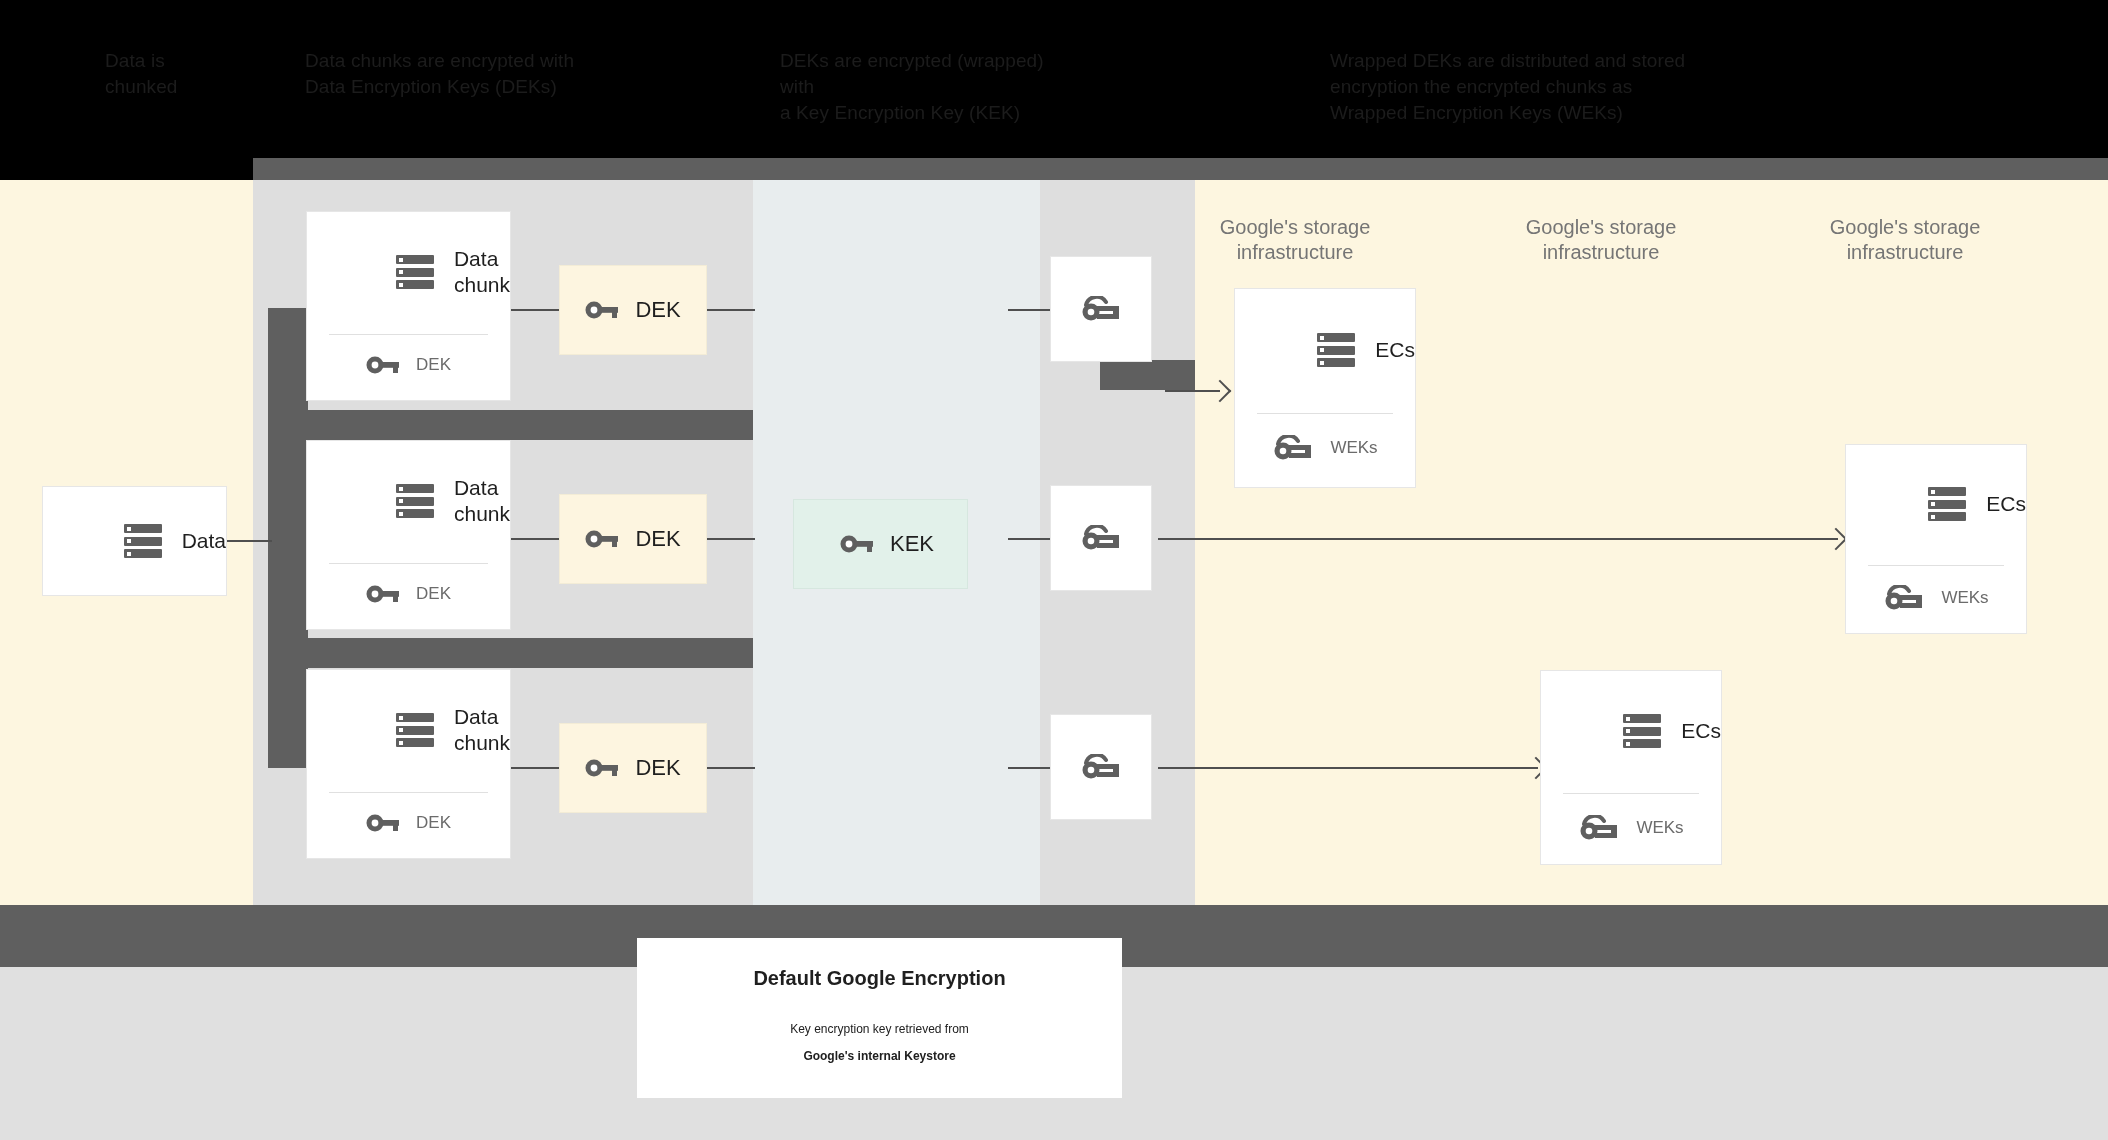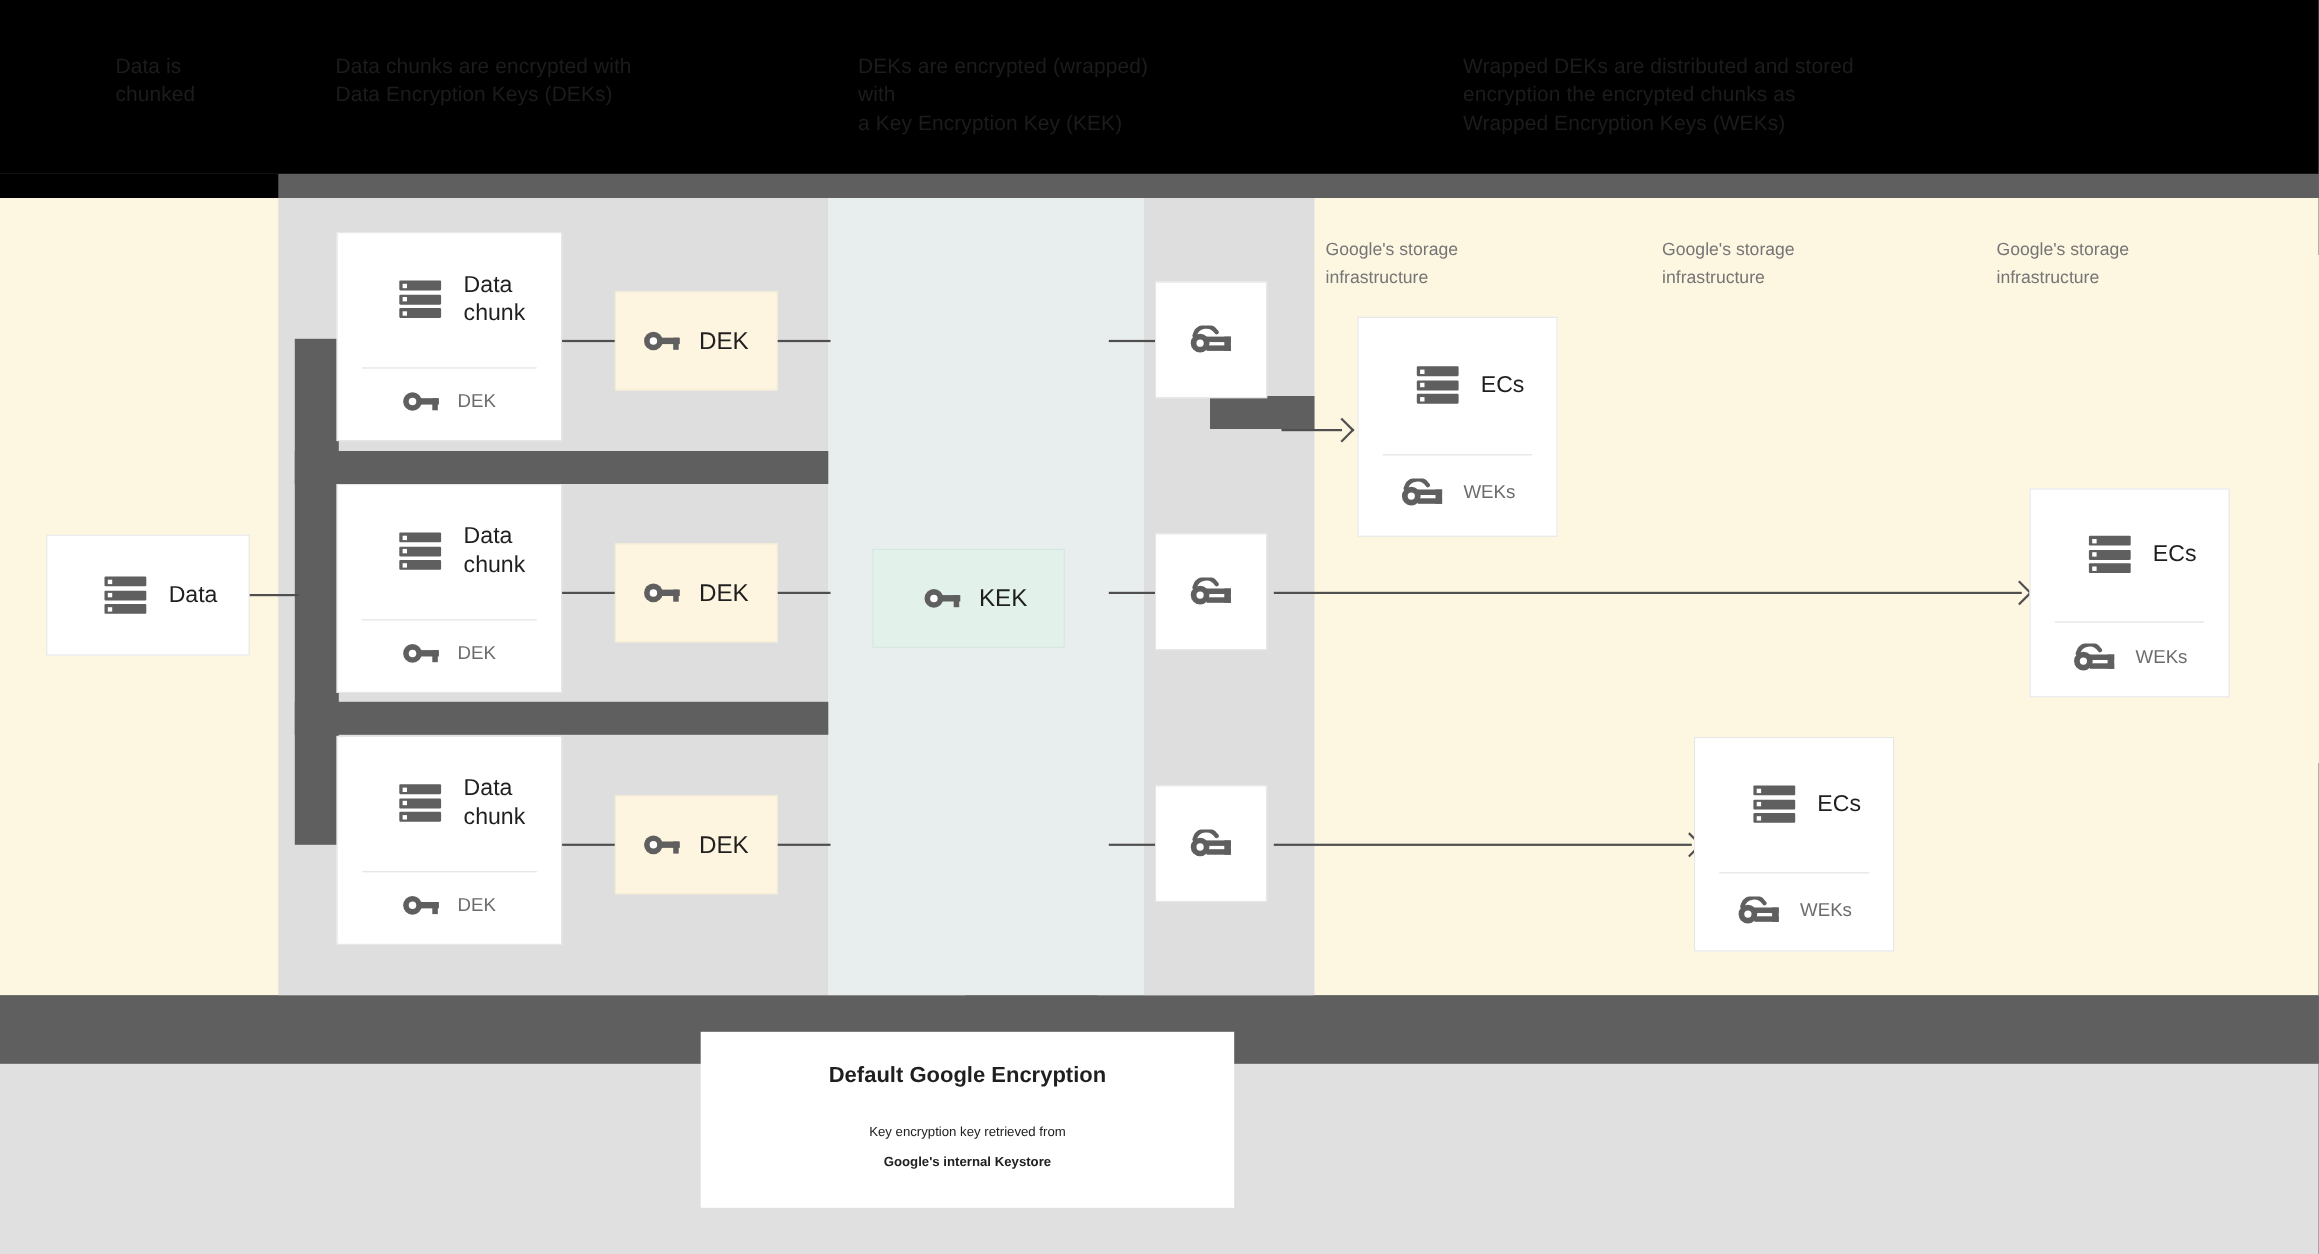--- a/index.html
+++ b/index.html
@@ -65,21 +65,21 @@
     font-size:12px;color:#202020;line-height:27px;
   }
   .caption-body b{font-weight:bold;}
 
   
   .card{
     position:absolute;background:#ffffff;border:1px solid #e6e6e6;
     box-sizing:border-box;
   }
   .card-top{
-    display:flex;align-items:center;justify-content:center;
+    display:flex;align-items:center;justify-content:flex-end;
     gap:20px;
     padding-left:24px;
   }
   .card-div{
     position:absolute;left:22px;right:22px;height:1px;background:#e0e0e0;
   }
   .card-bot{
     display:flex;align-items:center;justify-content:center;gap:16px;
   }
   .card-title{font-size:21px;color:#1f1f1f;line-height:26px;}
@@ -112,21 +112,21 @@
   
   .line{position:absolute;background:#4f4f4f;height:2px;}
   .chev{
     position:absolute;width:14px;height:14px;
     border-top:2px solid #4f4f4f;border-right:2px solid #4f4f4f;
     transform:rotate(45deg);
   }
 
   
   .infra-label{
-    position:absolute;font-size:16px;line-height:25px;color:#757575;
+    position:absolute;font-size:20px;line-height:25px;color:#757575;text-align:center;
   }
 </style>
 </head>
 <body>
 
 <div id="stage">
 
   <div class="header-strip">
     <div class="hdr-col" style="left:105px;width:190px;">
       <span class="hdr-sub">Data is</span>

